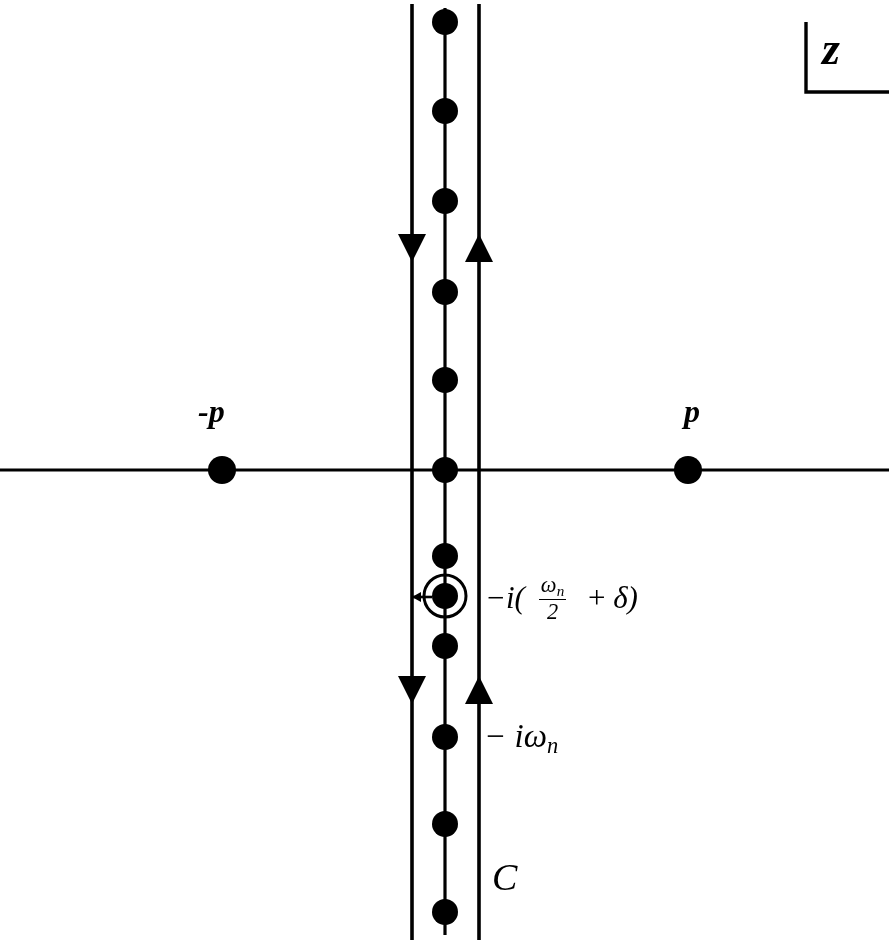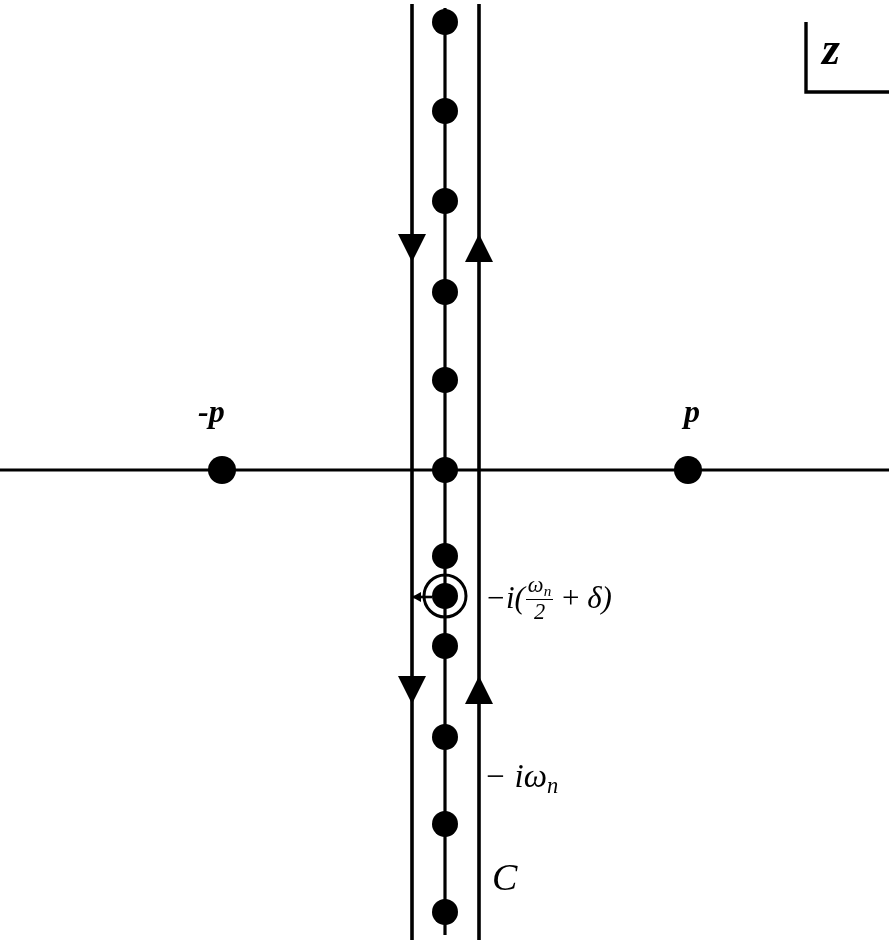--- a/index.html
+++ b/index.html
@@ -49,35 +49,34 @@
   }
   .lbl-c {
     font-size: 38px;
     left: 492px;
     top: 855px;
   }
   .lbl-iwn {
     font-size: 33px;
     left: 484px;
     top: 718px;
-    margin-top: 40px;
   }
   .lbl-delta {
     font-size: 31px;
     left: 485px;
     top: 573px;
   }
   
   .frac {
     display: inline-block;
     vertical-align: -0.52em;
     text-align: center;
     font-size: 0.72em;
     line-height: 1.05;
-    margin: 0 1px;
+    margin: 0 14px;
   }
   .frac .num {
     display: block;
     padding: 0 2px;
   }
   .frac .den {
     display: block;
     border-top: 1.6px solid #000;
     padding: 0 2px;
   }

